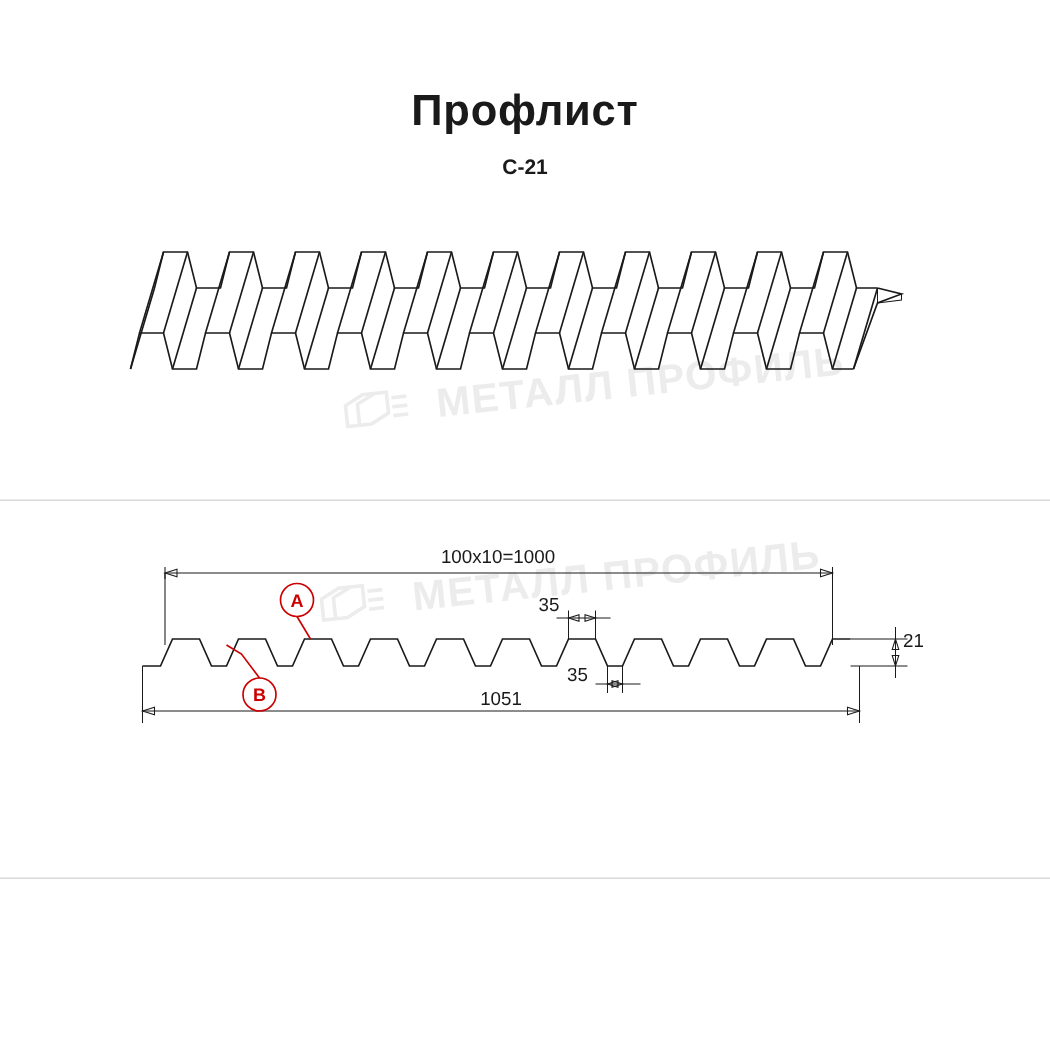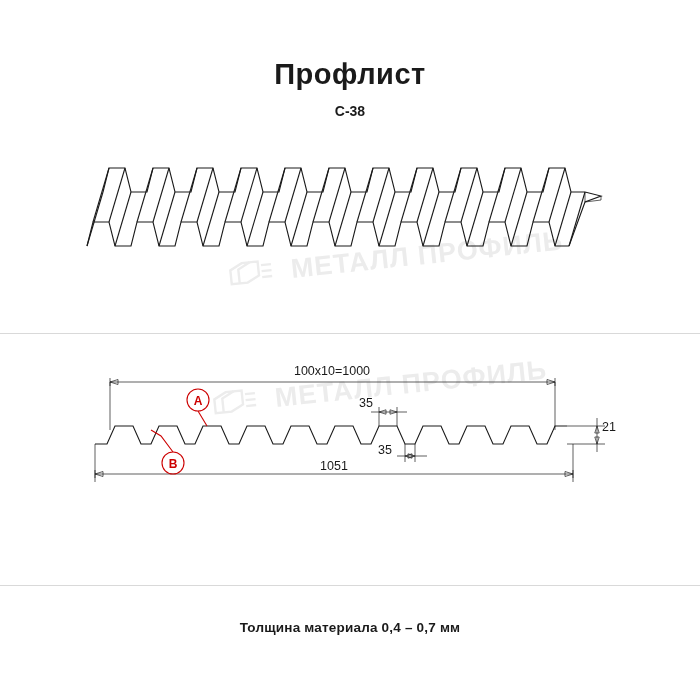--- a/index.html
+++ b/index.html
@@ -111,21 +111,21 @@
     height: 1px;
     background: #d9d9d9;
   }
 </style>
 </head>
 <body>
 
 <div class="page">
 
   <div class="title">Профлист</div>
-  <div class="subtitle">С-38</div>
+  <div class="subtitle">С-21</div>
 
   <div class="watermark" id="wm-top">
     <span class="wm-icon">
       <svg width="46" height="26" viewBox="0 0 46 26">
         <path d="M2 22 L2 8 L14 2 L30 2 L30 16 L18 22 Z" fill="none" stroke="#ececec" stroke-width="2.4"></path>
         <path d="M10 22 L10 8 L22 2" fill="none" stroke="#ececec" stroke-width="2.4"></path>
         <path d="M33 6 L43 6 M33 12 L43 12 M33 18 L43 18" stroke="#ececec" stroke-width="2.4"></path>
       </svg>
     </span>
     <span>МЕТАЛЛ ПРОФИЛЬ</span>
@@ -276,15 +276,14 @@
       <circle class="ln-red" cx="113" cy="48" r="11"></circle>
       <text class="calltxt" x="113" y="52.5" text-anchor="middle">A</text>
       <path class="ln-red" d="M113 59 L122 74"></path>
 
       <circle class="ln-red" cx="88" cy="111" r="11"></circle>
       <text class="calltxt" x="88" y="115.5" text-anchor="middle">B</text>
       <path class="ln-red" d="M88 100 L76 84 L66 78"></path>
     </svg>
   </div>
 
-  <div class="footnote">Толщина материала 0,4 – 0,7 мм</div>
 
 </div>
 
 </body></html>

